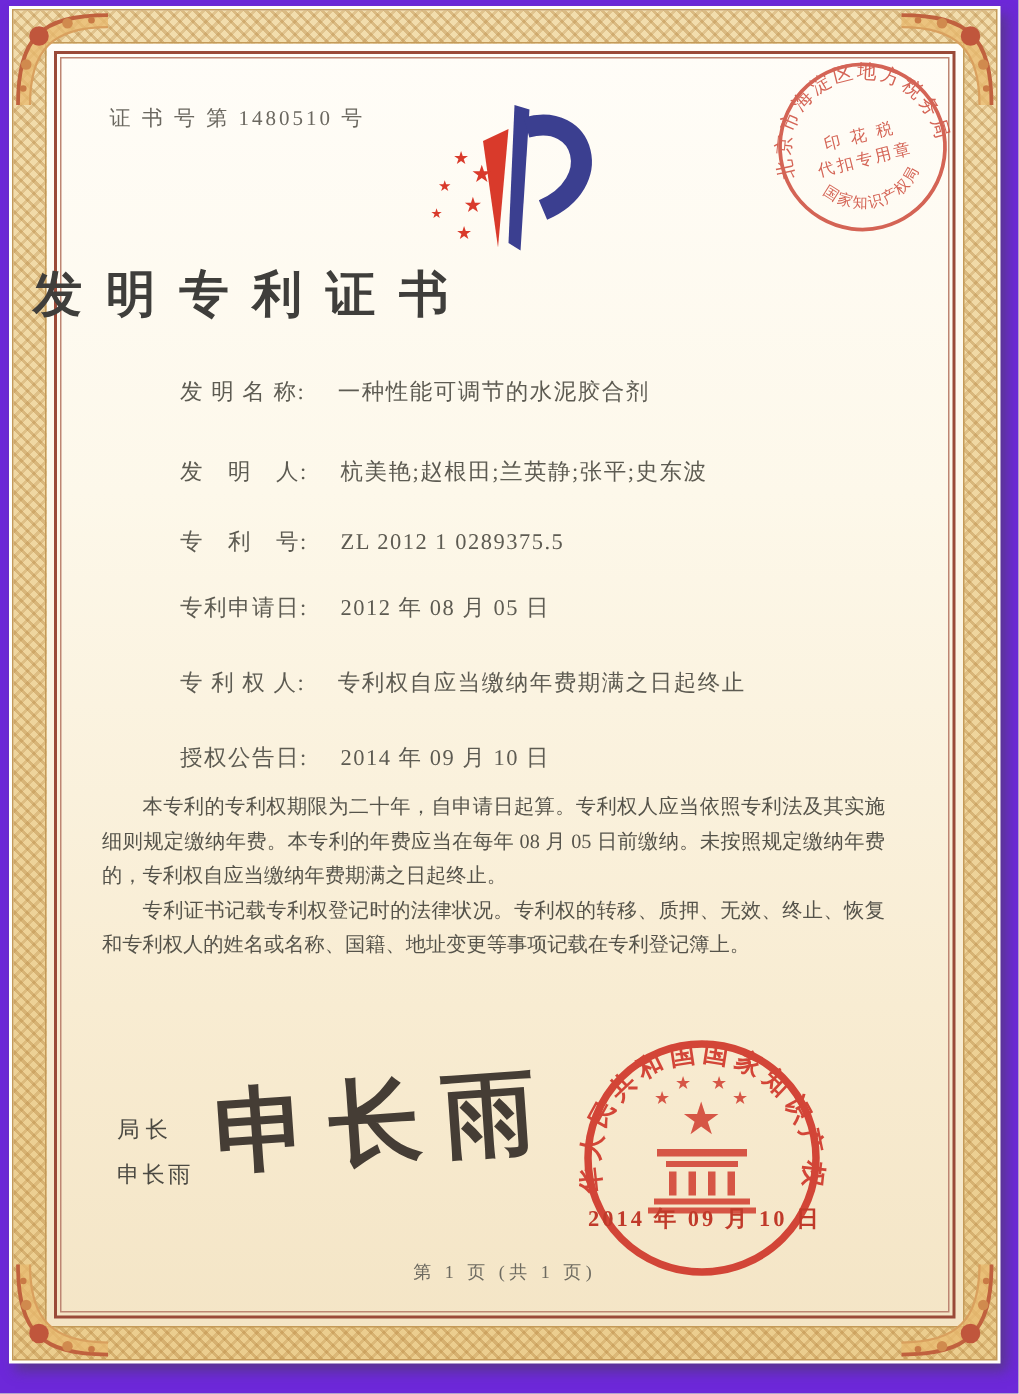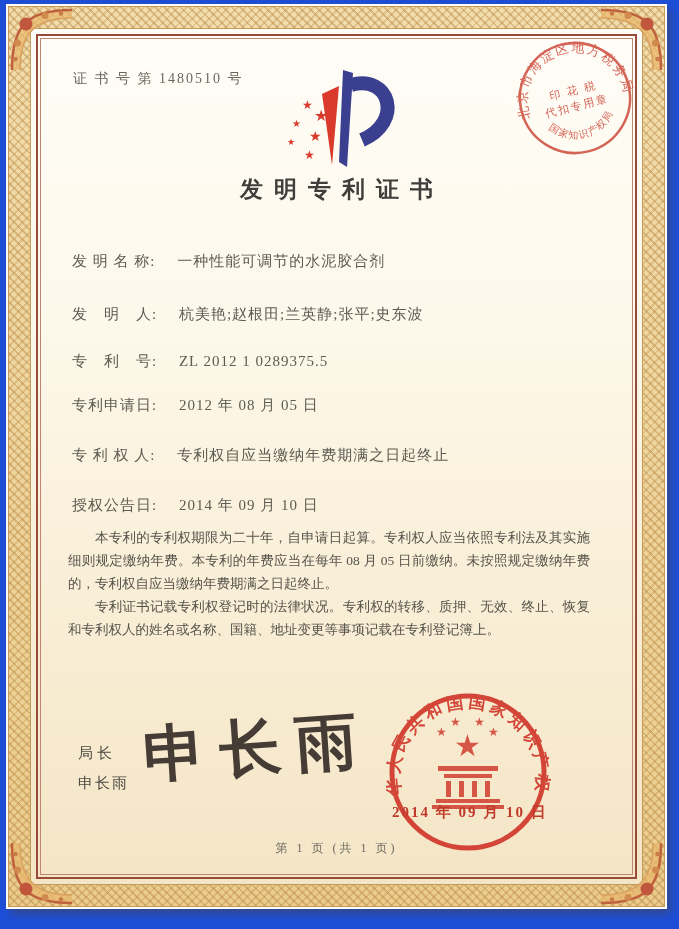--- a/index.html
+++ b/index.html
@@ -1,19 +1,19 @@
 <!DOCTYPE html>
 <html><head>
 <meta charset="utf-8">
 <style>
   * { margin:0; padding:0; box-sizing:border-box; }
   html,body { background:#b9b9b9; }
   body { font-family:"Liberation Serif","DejaVu Serif",serif; }
 
-  .stage { position:relative; width:679px; height:929px; background:#1d4ed8; overflow:hidden; }
+  .stage { position:relative; width:679px; height:929px; background:#6d28d9; overflow:hidden; }
 
   .sheet { position:absolute; left:6px; top:4px; right:12px; bottom:20px;
            background:#fffefa; box-shadow:4px 5px 8px rgba(70,70,70,.5); }
 
   
   .band { position:absolute; inset:2px;
           border:1px solid #c49a58;
           background-image:
             repeating-linear-gradient(45deg, rgba(180,130,60,.38) 0 2px, rgba(255,255,255,0) 2px 6px),
             repeating-linear-gradient(-45deg, rgba(180,130,60,.28) 0 2px, rgba(255,255,255,0) 2px 6px),
@@ -30,26 +30,26 @@
   
   .frame { position:absolute; inset:30px; border:2px solid #9a4a38; z-index:1; }
   .frame::after { content:""; position:absolute; inset:2px; border:1px solid #bd8572; }
 
   .content { position:absolute; inset:0; z-index:3; color:#55534a; }
 
   .cert-no { position:absolute; left:67px; top:66px; font-size:14px; letter-spacing:2px; color:#6a675f; }
 
   .logo { position:absolute; left:50%; top:60px; transform:translateX(-50%); }
 
-  .title { position:absolute; left:0; right:0; top:170px; text-align:center;
-           font-size:23px; font-weight:600; color:#3f3e3b;
+  .title { position:absolute; left:0; right:0; top:170px; text-align:left;
+           font-size:33px; font-weight:600; color:#3f3e3b;
            letter-spacing:.48em; text-indent:.48em; }
 
   .field-row { position:absolute; left:66px; right:50px; font-size:15px; color:#5d5b52; white-space:nowrap; }
-  .f-label { letter-spacing:1px; }
+  .f-label { letter-spacing:1px;margin-left:48px; }
   .f-value { margin-left:18px; letter-spacing:1px; }
 
   .paras { position:absolute; left:62px; width:522px; top:522px;
            font-size:13.5px; line-height:23px; text-align:justify; color:#55534a; }
   .paras p { text-indent:2em; }
 
   .officer-title { position:absolute; left:72px; top:740px; font-size:15px; color:#4c4a43; letter-spacing:4px; }
   .officer-name  { position:absolute; left:72px; top:770px; font-size:15px; color:#4c4a43; letter-spacing:2px; }
 
   .signature { position:absolute; left:138px; top:700px; width:280px; height:110px;

